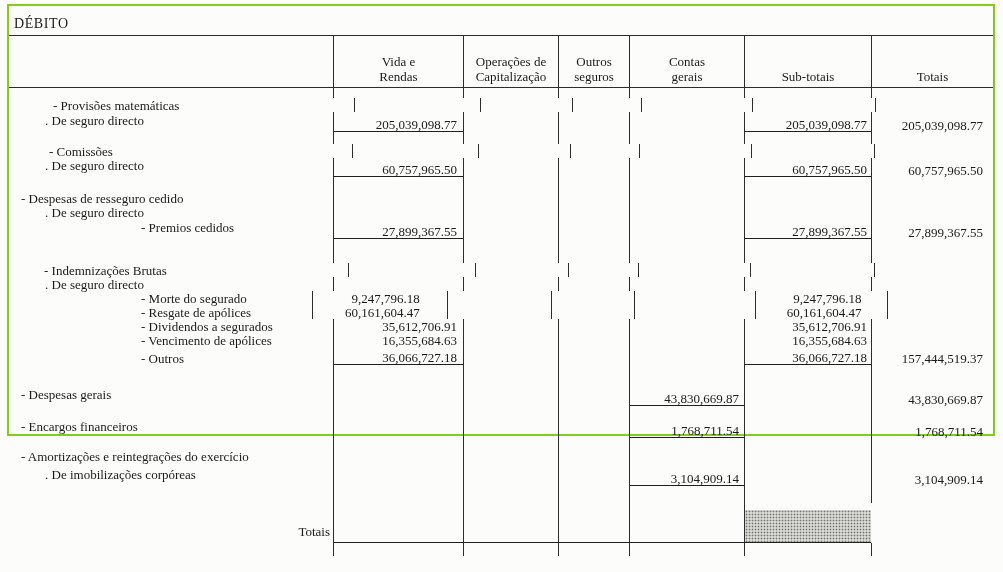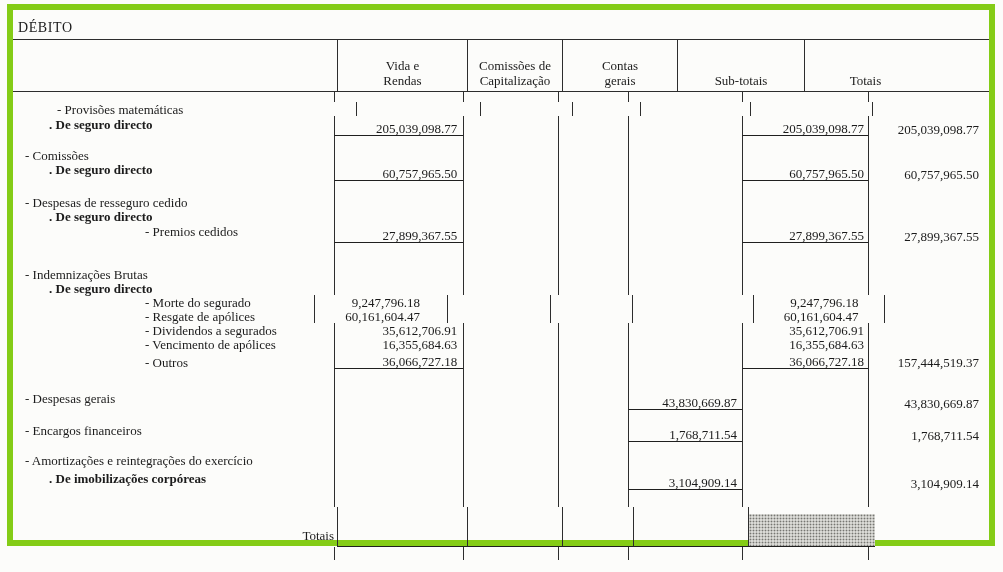--- a/index.html
+++ b/index.html
@@ -11,22 +11,22 @@
   body{
     width:1003px;height:572px;
     background:var(--paper);
     font-family:"Liberation Serif","DejaVu Serif",serif;
     color:var(--ink);
     position:relative;
     overflow:hidden;
   }
   .frame{
     position:absolute;left:7px;top:4px;
-    width:988px;height:542px;
-    border:6px solid #84cc16;
+    width:988px;height:432px;
+    border:2px solid #84cc16;
     box-sizing:border-box;
     background:var(--paper);
   }
   
   .title-band{
     height:30px;
     border-bottom:1.5px solid var(--line);
     box-sizing:border-box;
     display:flex;align-items:flex-end;
     padding:0 0 3px 5px;
@@ -55,21 +55,21 @@
     align-items:center;
     padding-bottom:3px;
     font-size:13px;
     line-height:15px;
     text-align:center;
   }
   
   .row{display:flex;box-sizing:border-box;}
   .lbl{font-size:13px;line-height:13px;white-space:nowrap;}
   .ind0{padding-left:12px;}
-  .ind1{padding-left:36px;font-weight:bold;}
+  .ind1{padding-left:36px;}
   .ind2{padding-left:84px;margin-left:48px;}
   .pb{padding-bottom:5px;}
   .num{justify-content:flex-end;position:relative;}
   .num span{font-size:13px;line-height:13px;white-space:nowrap;}
   .c1.num span{padding-right:6px;}
   .c4.num span{padding-right:5px;}
   .c5.num span{padding-right:4px;}
   .c6.num span{padding-right:10px;}
   .ul{border-bottom:1.5px solid #1f1f1f;}
   .lbl-right{justify-content:flex-end;}
@@ -90,22 +90,26 @@
     <span>DÉBITO</span>
   </div>
 
   <div class="hdr-row">
     <div class="cell c0 hdr-cell"></div>
     <div class="cell c1 hdr-cell">
       <span>Vida e</span>
       <span>Rendas</span>
     </div>
     <div class="cell c2 hdr-cell">
-      <span>Comissões de</span>
+      <span>Operações de</span>
       <span>Capitalização</span>
+    </div>
+    <div class="cell c3 hdr-cell">
+      <span>Outros</span>
+      <span>seguros</span>
     </div>
     <div class="cell c4 hdr-cell">
       <span>Contas</span>
       <span>gerais</span>
     </div>
     <div class="cell c5 hdr-cell">
       <span>Sub-totais</span>
     </div>
     <div class="cell c6 hdr-cell">
       <span>Totais</span>
@@ -152,21 +156,21 @@
       </div>
       <div class="row" style="height: 12px;">
         <div class="cell c0"></div>
         <div class="cell c1 num"></div>
         <div class="cell c2 num"></div>
         <div class="cell c3 num"></div>
         <div class="cell c4 num"></div>
         <div class="cell c5 num"></div>
         <div class="cell c6 num"></div>
       </div>
-      <div class="row" style="height: 14px;">
+      <div class="row" style="height: 14px; margin-left: 28px;">
         <div class="cell c0">
           <span class="lbl ind0">- Comissões</span>
         </div>
         <div class="cell c1 num"></div>
         <div class="cell c2 num"></div>
         <div class="cell c3 num"></div>
         <div class="cell c4 num"></div>
         <div class="cell c5 num"></div>
         <div class="cell c6 num"></div>
       </div>
@@ -237,21 +241,21 @@
       </div>
       <div class="row" style="height: 24px;">
         <div class="cell c0"></div>
         <div class="cell c1 num"></div>
         <div class="cell c2 num"></div>
         <div class="cell c3 num"></div>
         <div class="cell c4 num"></div>
         <div class="cell c5 num"></div>
         <div class="cell c6 num"></div>
       </div>
-      <div class="row" style="height: 14px;">
+      <div class="row" style="height: 14px; margin-left: 23px;">
         <div class="cell c0">
           <span class="lbl ind0">- Indemnizações Brutas</span>
         </div>
         <div class="cell c1 num"></div>
         <div class="cell c2 num"></div>
         <div class="cell c3 num"></div>
         <div class="cell c4 num"></div>
         <div class="cell c5 num"></div>
         <div class="cell c6 num"></div>
       </div>

